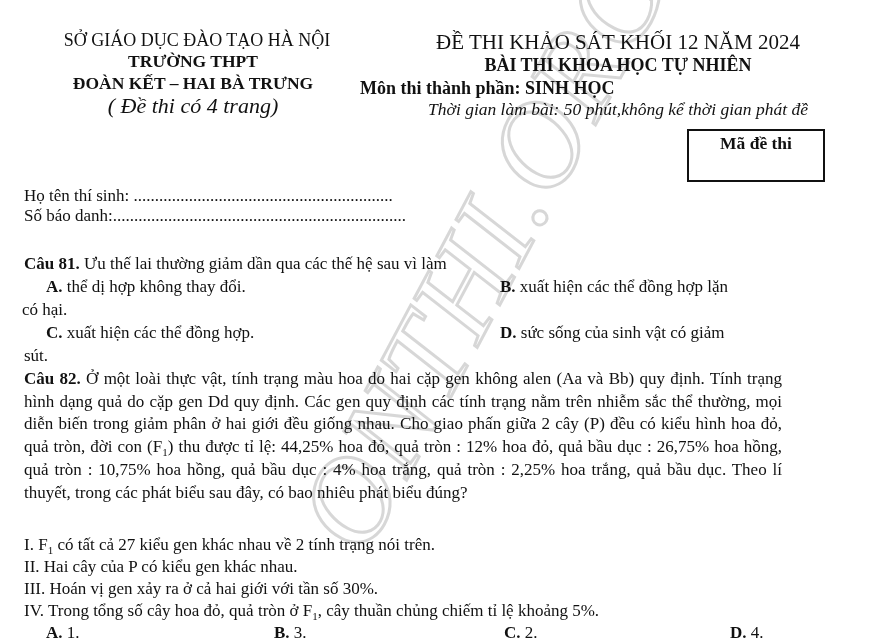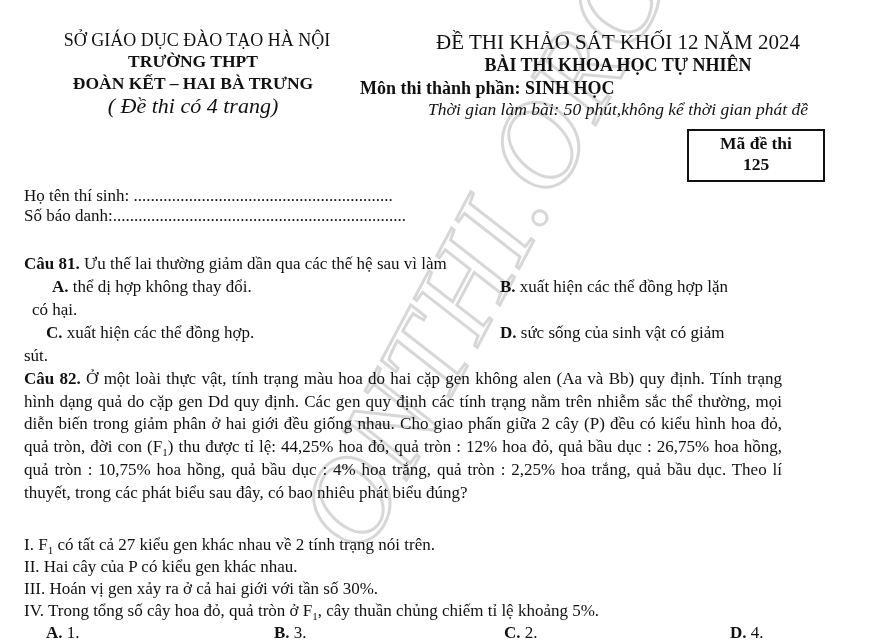--- a/index.html
+++ b/index.html
@@ -60,36 +60,35 @@
 <div class="abs hl3">ĐOÀN KẾT – HAI BÀ TRƯNG</div>
 <div class="abs hl4">( Đề thi có 4 trang)</div>
 
 <div class="abs hr1">ĐỀ THI KHẢO SÁT KHỐI 12 NĂM 2024</div>
 <div class="abs hr2">BÀI THI KHOA HỌC TỰ NHIÊN</div>
 <div class="abs hr3">Môn thi thành phần: SINH HỌC</div>
 <div class="abs hr4">Thời gian làm bài: 50 phút,không kể thời gian phát đề</div>
 
 <div class="code-box">
   <div>Mã đề thi</div>
-  <div>125</div>
 </div>
 
 <div class="abs fill" style="left:24px; top:186px;">Họ tên thí sinh: .............................................................</div>
 <div class="abs fill" style="left:24px; top:206px;">Số báo danh:.....................................................................</div>
 
 <div class="abs q" style="left:24px; top:253px;">
   <span class="qn">Câu 81.</span><span> Ưu thế lai thường giảm dần qua các thế hệ sau vì làm</span>
 </div>
-<div class="abs q" style="left:52px; top:276px;">
+<div class="abs q" style="left:46px; top:276px;">
   <span class="opt-letter">A.</span><span> thể dị hợp không thay đổi.</span>
 </div>
 <div class="abs q" style="left:500px; top:276px;">
   <span class="opt-letter">B.</span><span> xuất hiện các thể đồng hợp lặn</span>
 </div>
-<div class="abs q" style="left:32px; top:299px;">có hại.</div>
+<div class="abs q" style="left:22px; top:299px;">có hại.</div>
 <div class="abs q" style="left:46px; top:322px;">
   <span class="opt-letter">C.</span><span> xuất hiện các thể đồng hợp.</span>
 </div>
 <div class="abs q" style="left:500px; top:322px;">
   <span class="opt-letter">D.</span><span> sức sống của sinh vật có giảm</span>
 </div>
 <div class="abs q" style="left:24px; top:345px;">sút.</div>
 
 <div class="para" style="top:368px;">
   <span class="qn b">Câu 82.</span><span> Ở một loài thực vật, tính trạng màu hoa do hai cặp gen không alen (Aa và Bb) quy định. Tính trạng hình dạng quả do cặp gen Dd quy định. Các gen quy định các tính trạng nằm trên nhiễm sắc thể thường, mọi diễn biến trong giảm phân ở hai giới đều giống nhau. Cho giao phấn giữa 2 cây (P) đều có kiểu hình hoa đỏ, quả tròn, đời con (F</span><sub>1</sub><span>) thu được tỉ lệ: 44,25% hoa đỏ, quả tròn : 12% hoa đỏ, quả bầu dục : 26,75% hoa hồng, quả tròn : 10,75% hoa hồng, quả bầu dục : 4% hoa trắng, quả tròn : 2,25% hoa trắng, quả bầu dục. Theo lí thuyết, trong các phát biểu sau đây, có bao nhiêu phát biểu đúng?</span>

